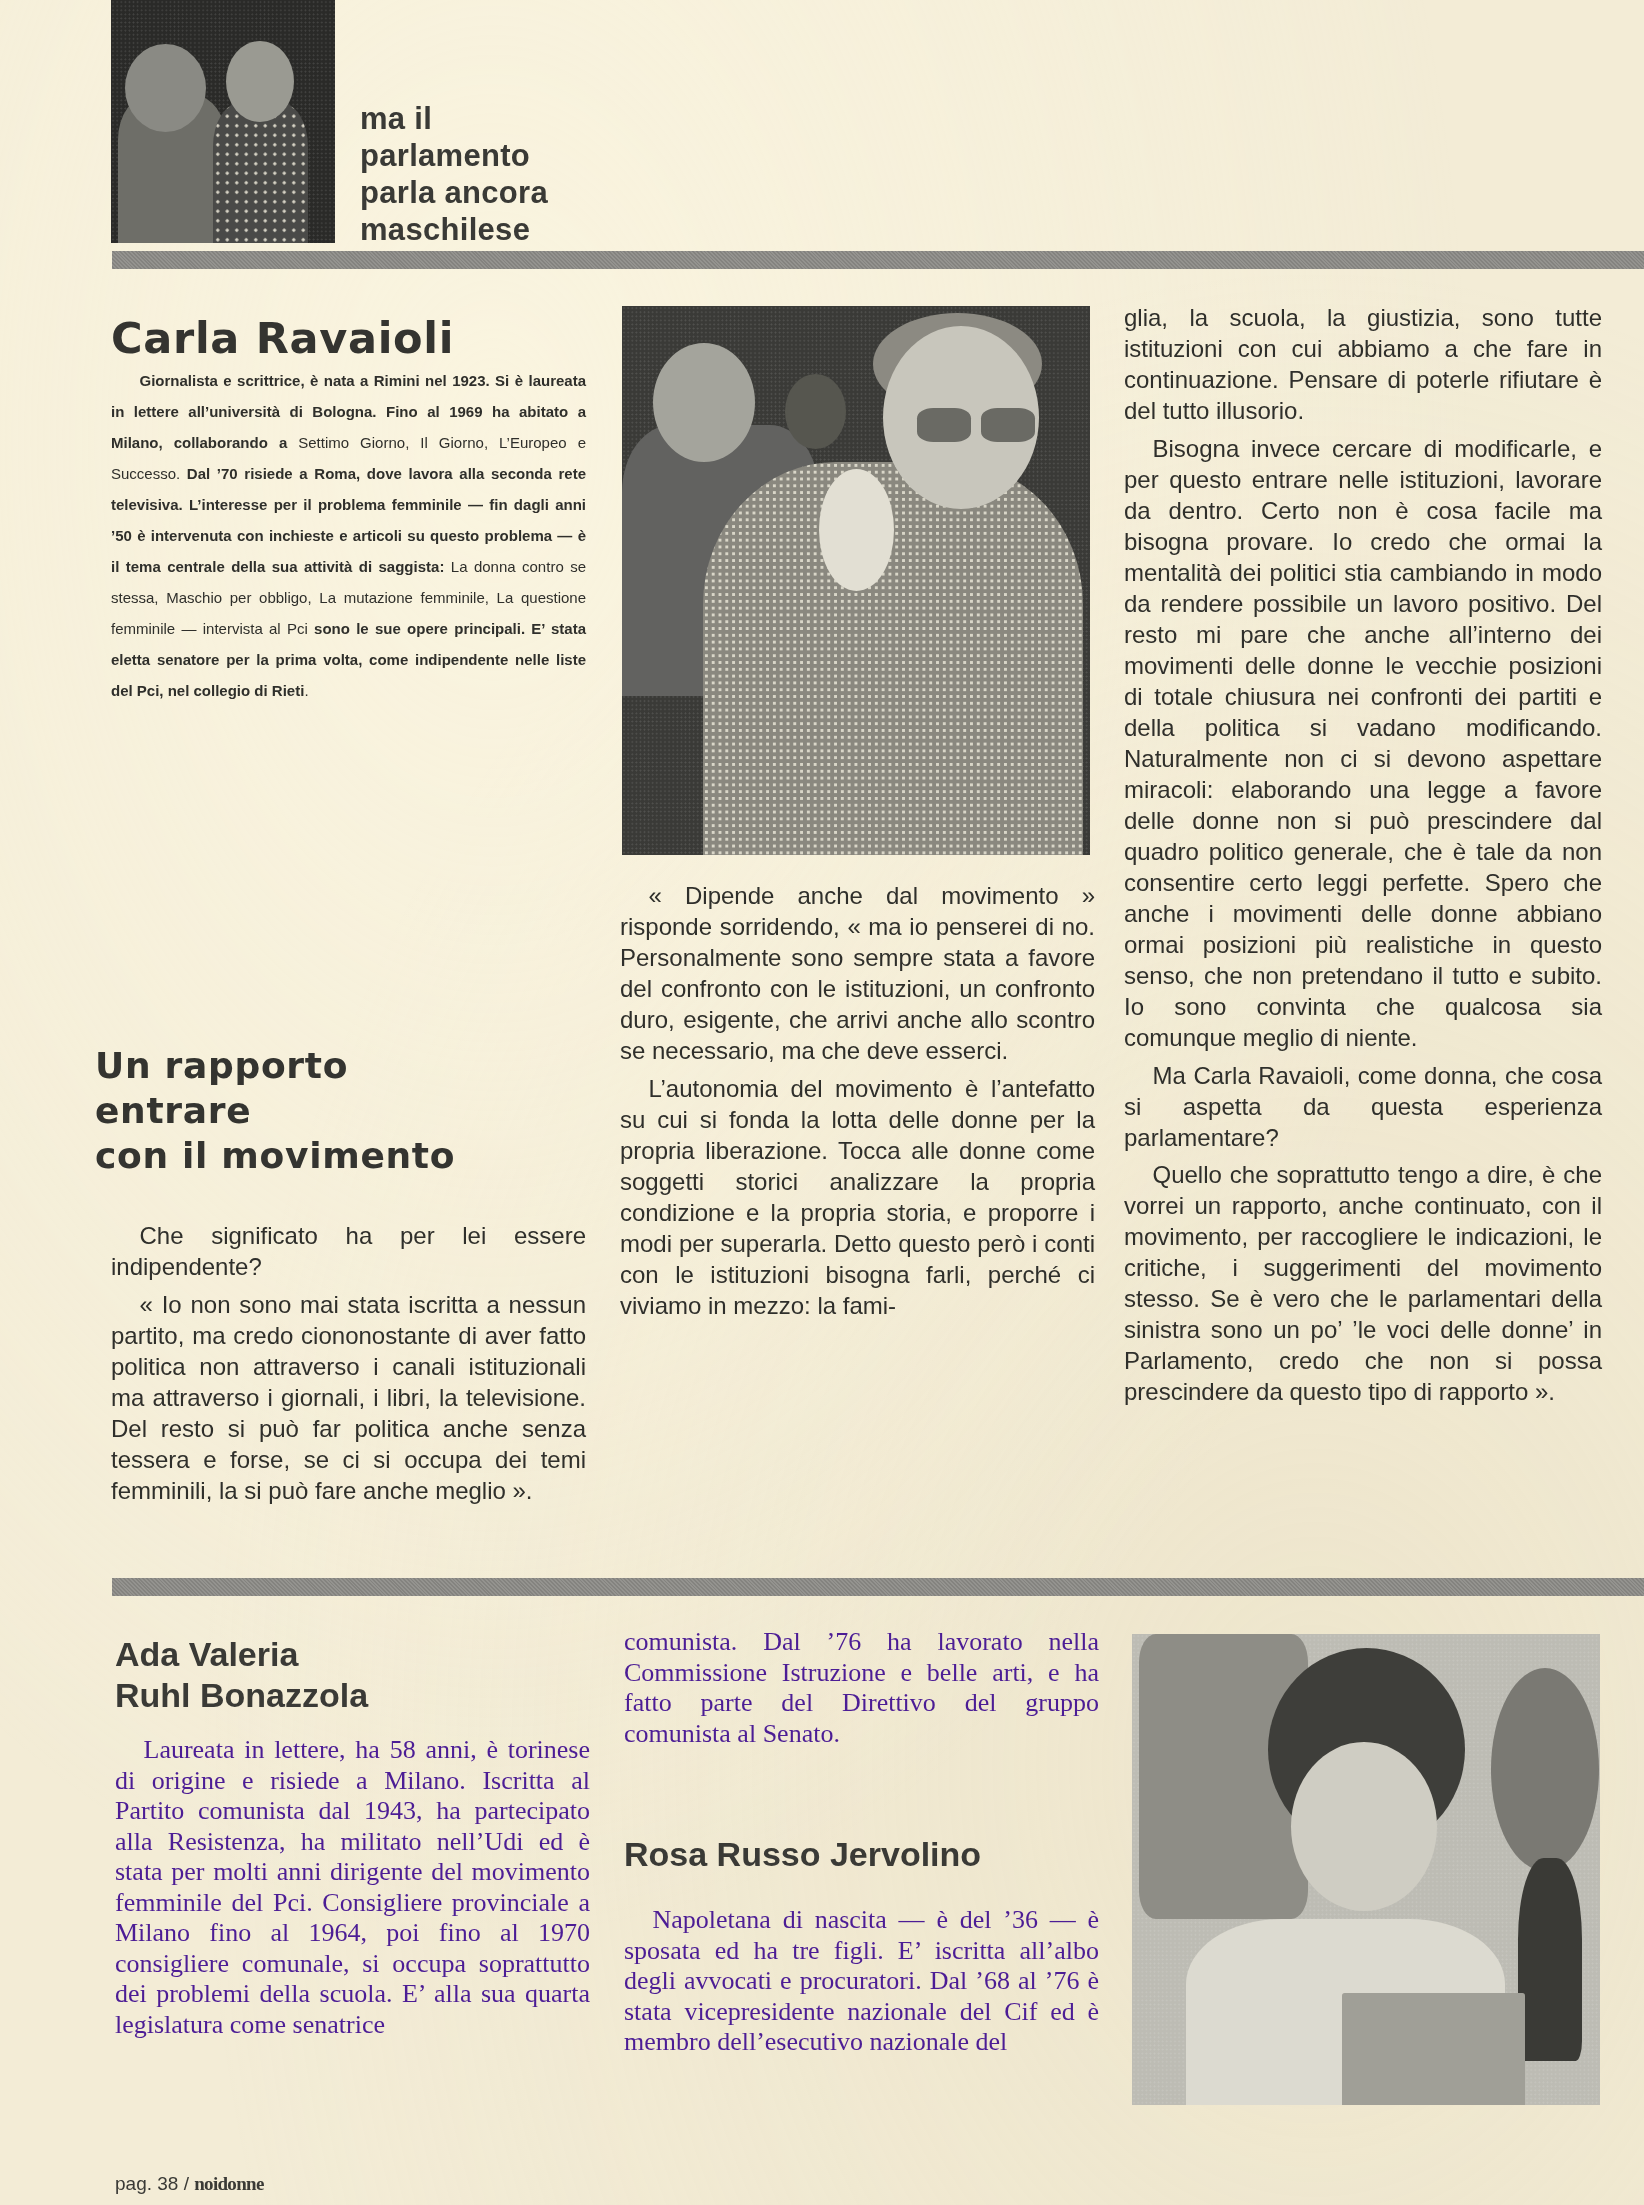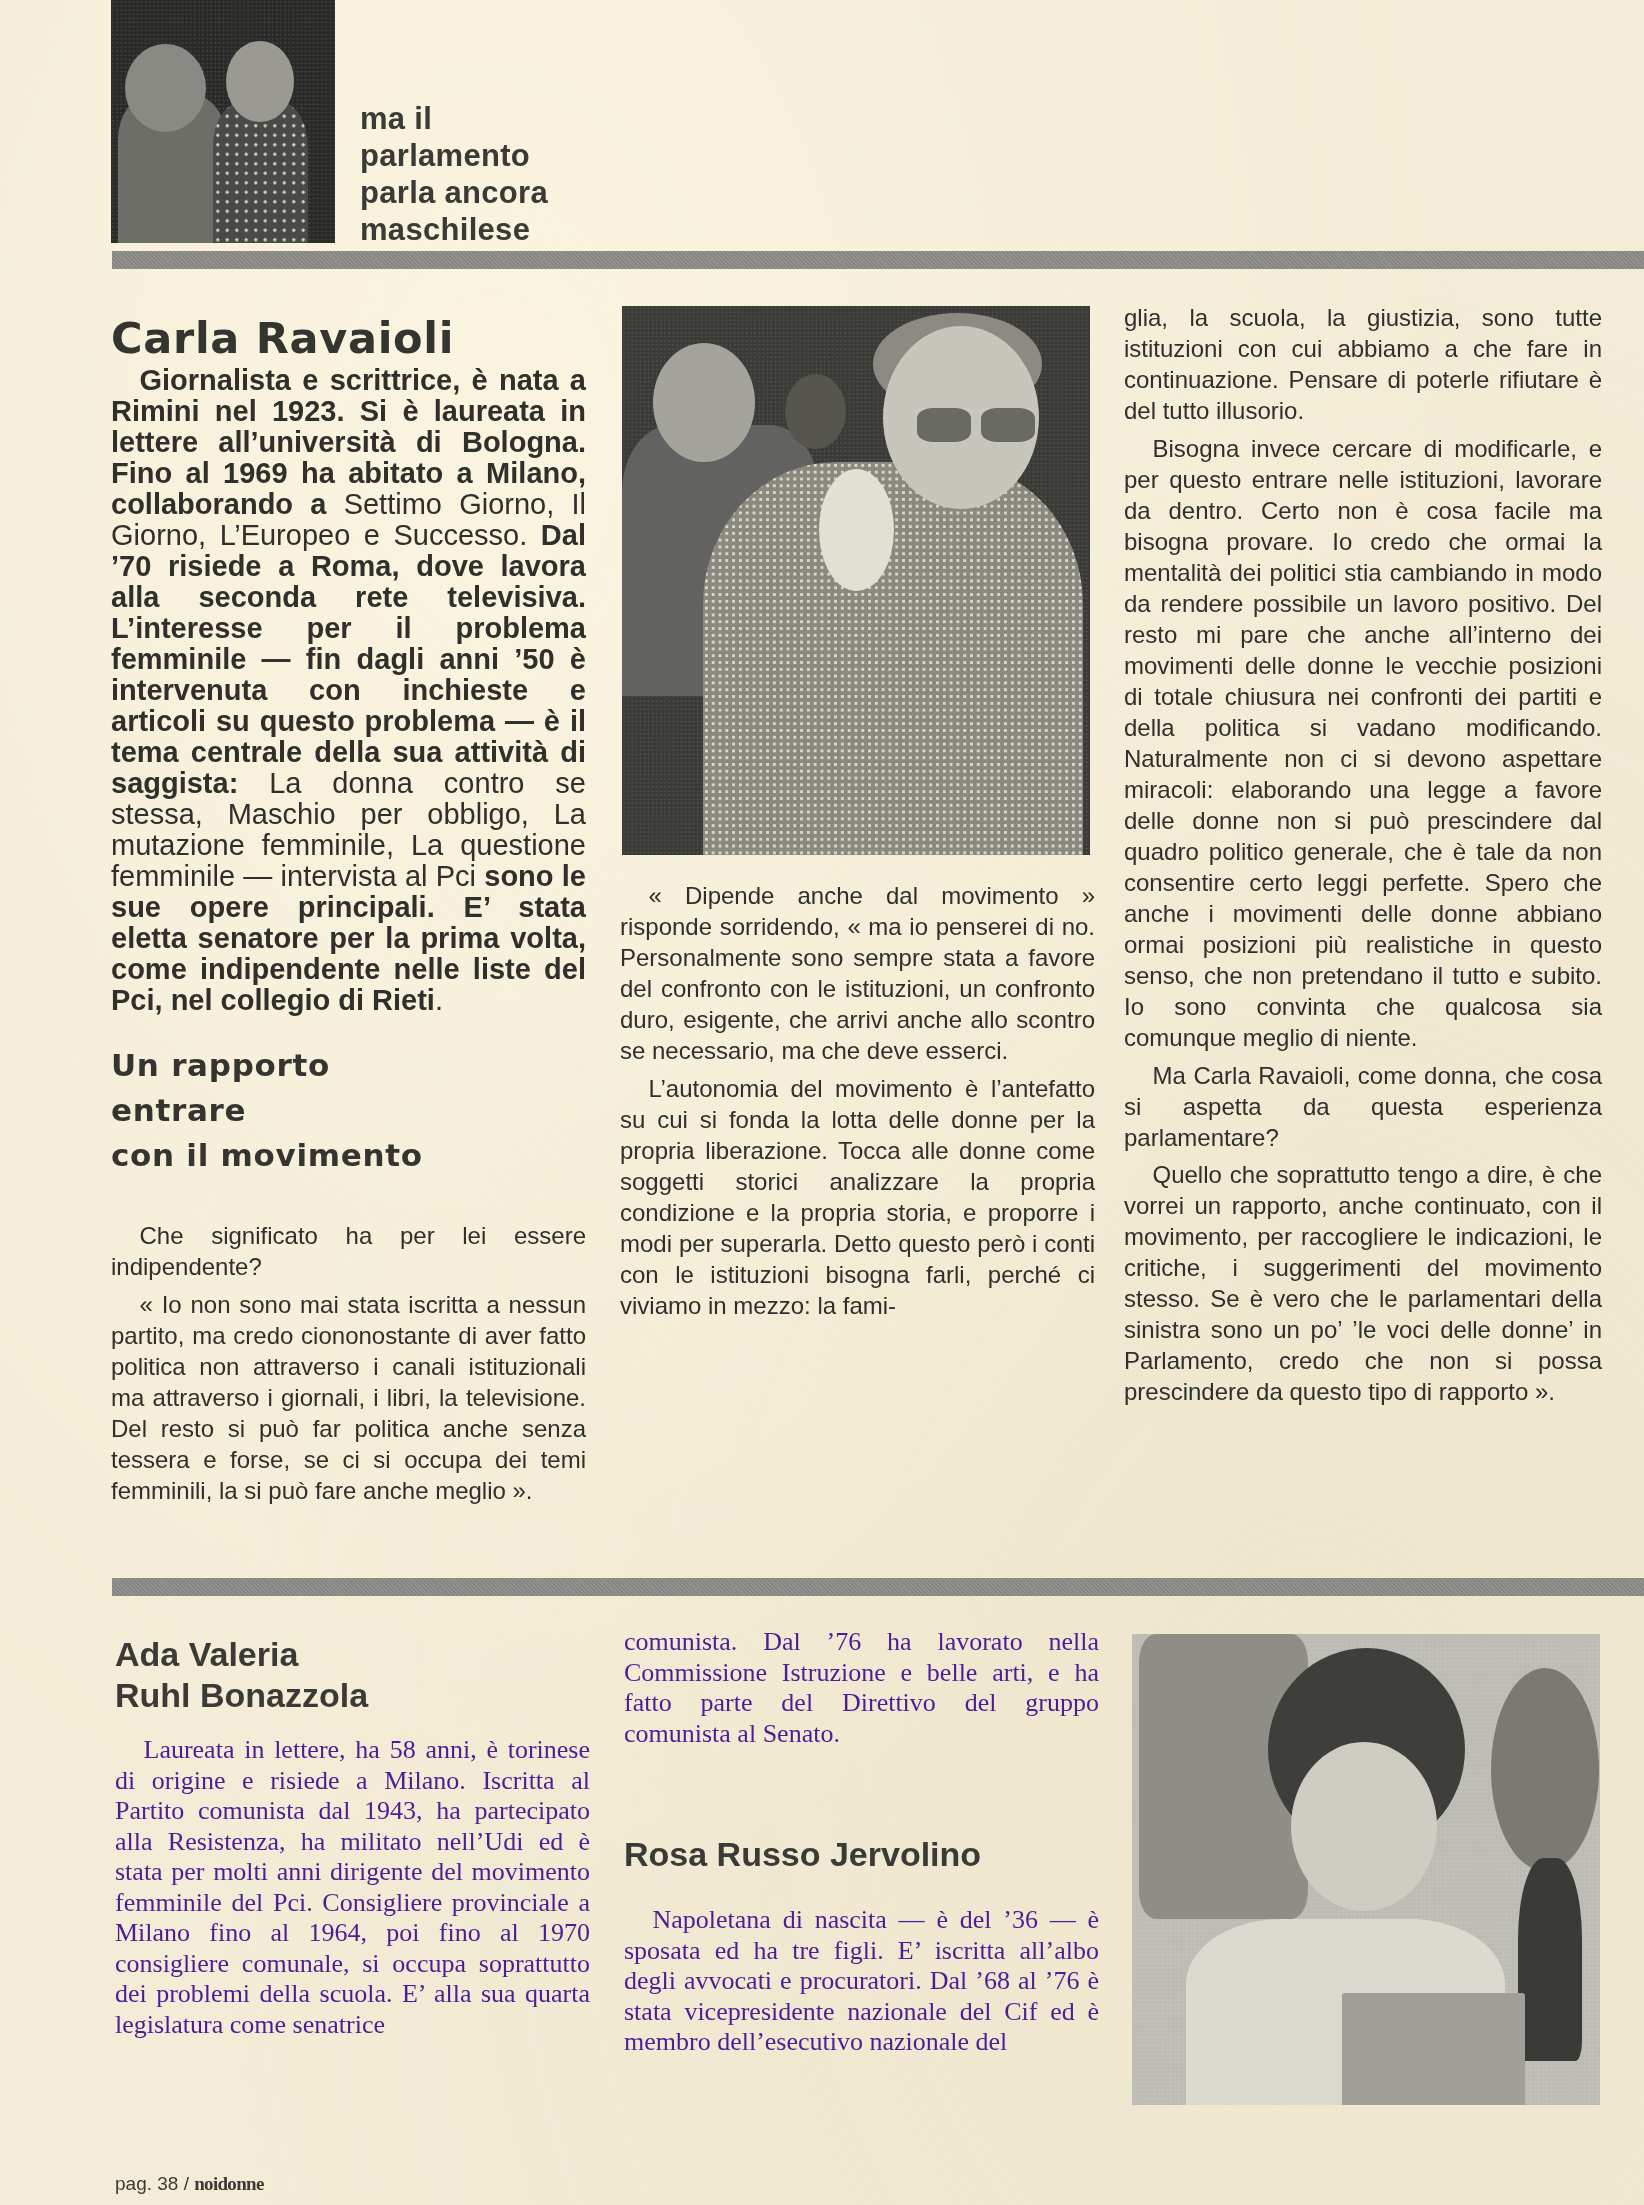--- a/index.html
+++ b/index.html
@@ -59,30 +59,30 @@
   }
   .bar-top { left: 112px; top: 251px; width: 1533px; }
   .bar-mid { left: 112px; top: 1578px; width: 1533px; }
 
   
   .kicker { left: 360px; top: 100px; font-weight: bold; font-size: 31px; line-height: 37px; color: #3a3a36; letter-spacing: 0.3px; }
 
   
   .h-geo { font-family: "DejaVu Sans", sans-serif; font-weight: bold; color: #343430; letter-spacing: 0.7px; margin-top: 16px; }
   .h-carla { left: 111px; top: 296px; font-size: 43px; line-height: 52px; }
-  .h-rapporto { left: 111px; top: 1027px; font-size: 31px; line-height: 45px; }
+  .h-rapporto { left: 95px; top: 1027px; font-size: 36px; line-height: 45px; }
 
   .h-sans { font-family: "Liberation Sans", sans-serif; font-weight: bold; color: #3a3a36; }
   .h-ada { left: 115px; top: 1634px; font-size: 34px; line-height: 41px; }
   .h-rosa { left: 624px; top: 1834px; font-size: 34px; line-height: 41px; }
 
   
   .col { position: absolute; text-align: justify; hyphens: manual; }
   .sans-body { font-family: "Liberation Sans", sans-serif; font-size: 24px; line-height: 31px; color: #2f2f2b; }
-  .sans-bio { font-family: "Liberation Sans", sans-serif; font-size: 29px; line-height: 31px; color: #2f2f2b; }
+  .sans-bio { font-family: "Liberation Sans", sans-serif; font-size: 15px; line-height: 31px; color: #2f2f2b; }
   .serif-body { font-family: "Liberation Serif", serif; font-size: 26px; line-height: 30.5px; color: #4c1d95; }
 
   .col p { margin: 0 0 6.8px 0; text-indent: 28.5px; }
   .col p.noindent { text-indent: 0; }
   .b { font-weight: bold; }
 
   .bio-carla { left: 111px; top: 365px; width: 475px; }
   .intro-q { left: 111px; top: 1220px; width: 475px; }
   .col2-text { left: 620px; top: 880px; width: 475px; }
   .col3-text { left: 1124px; top: 302px; width: 478px; }

